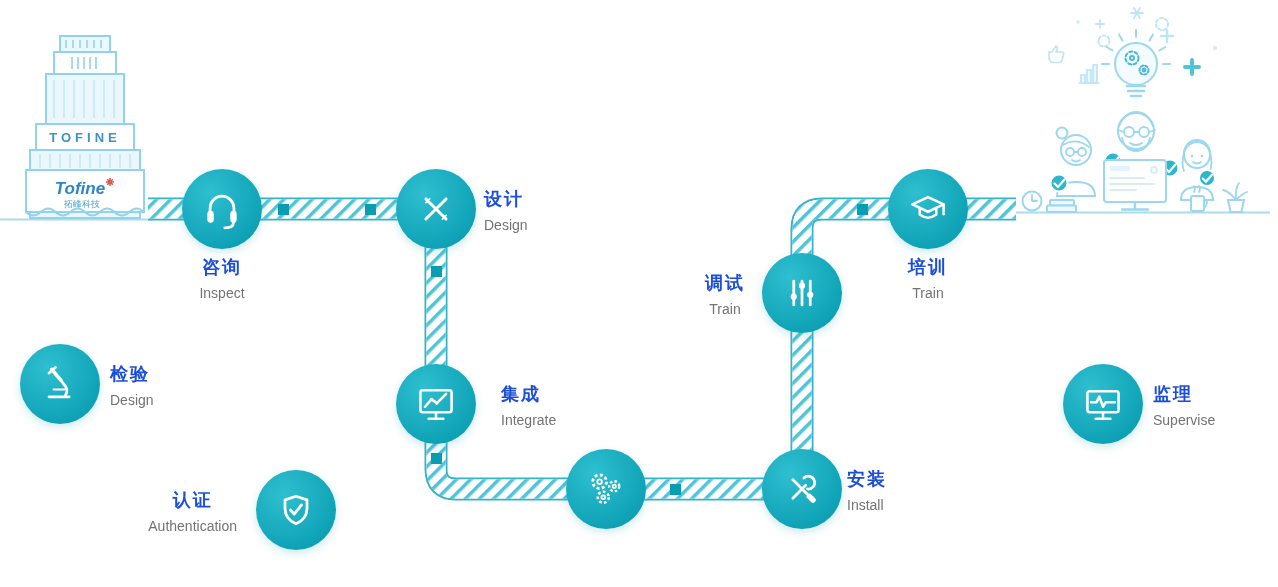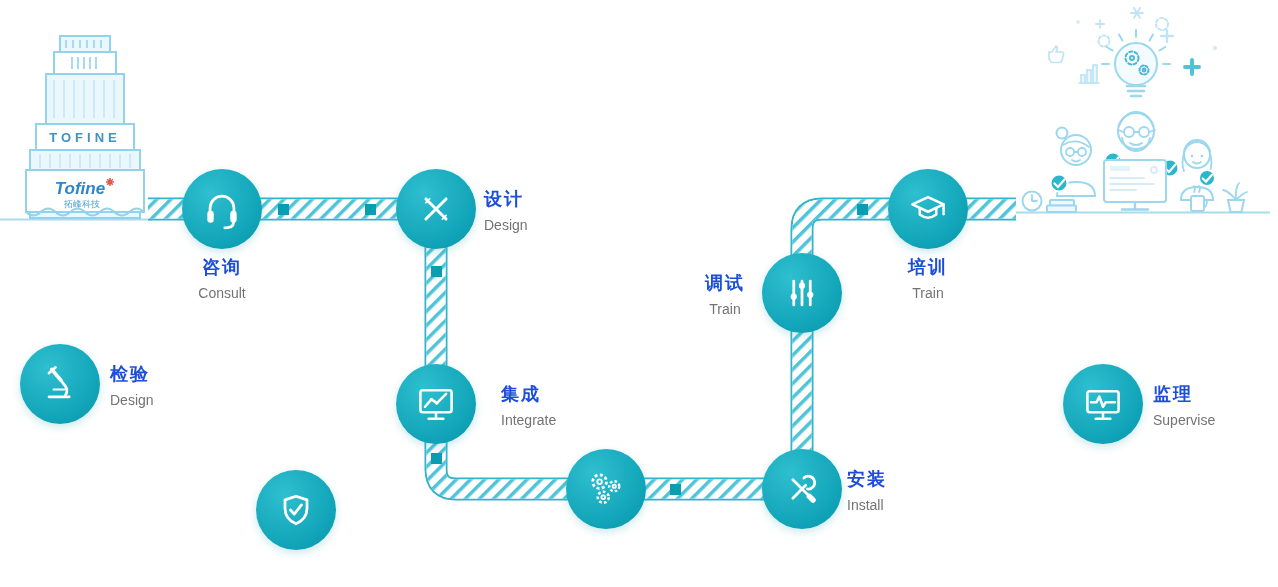--- a/index.html
+++ b/index.html
@@ -274,21 +274,21 @@
       <g fill="none" stroke="#fff" stroke-width="2.8" stroke-linecap="round" stroke-linejoin="round">
         <rect x="7" y="10" width="34" height="23" rx="2.5"></rect>
         <polyline points="11,22 17,22 20,16 24,27 27,22 37,22"></polyline>
         <path d="M24 33 v5 M16 40 h16"></path>
       </g>
     </svg>
   </div>
 
   <div class="label center" style="left:222px;top:256px">
     <div class="zh">咨询</div>
-    <div class="en">Consult</div>
+    <div class="en">Inspect</div>
   </div>
 
   <div class="label left-align" style="left:484px;top:188px">
     <div class="zh">设计</div>
     <div class="en">Design</div>
   </div>
 
   <div class="label left-align" style="left:501px;top:383px">
     <div class="zh">集成</div>
     <div class="en">Integrate</div>
@@ -308,19 +308,23 @@
   <div class="label center" style="left:928px;top:256px">
     <div class="zh">培训</div>
     <div class="en">Train</div>
   </div>
 
   <div class="label left-align" style="left:110px;top:363px">
     <div class="zh">检验</div>
     <div class="en">Design</div>
   </div>
 
+  <div class="label right-align" style="left:237px;top:489px">
+    <div class="zh">认证</div>
+    <div class="en">Authentication</div>
+  </div>
 
   <div class="label left-align" style="left:1153px;top:383px">
     <div class="zh">监理</div>
     <div class="en">Supervise</div>
   </div>
 
 </div>
 
 </body></html>

